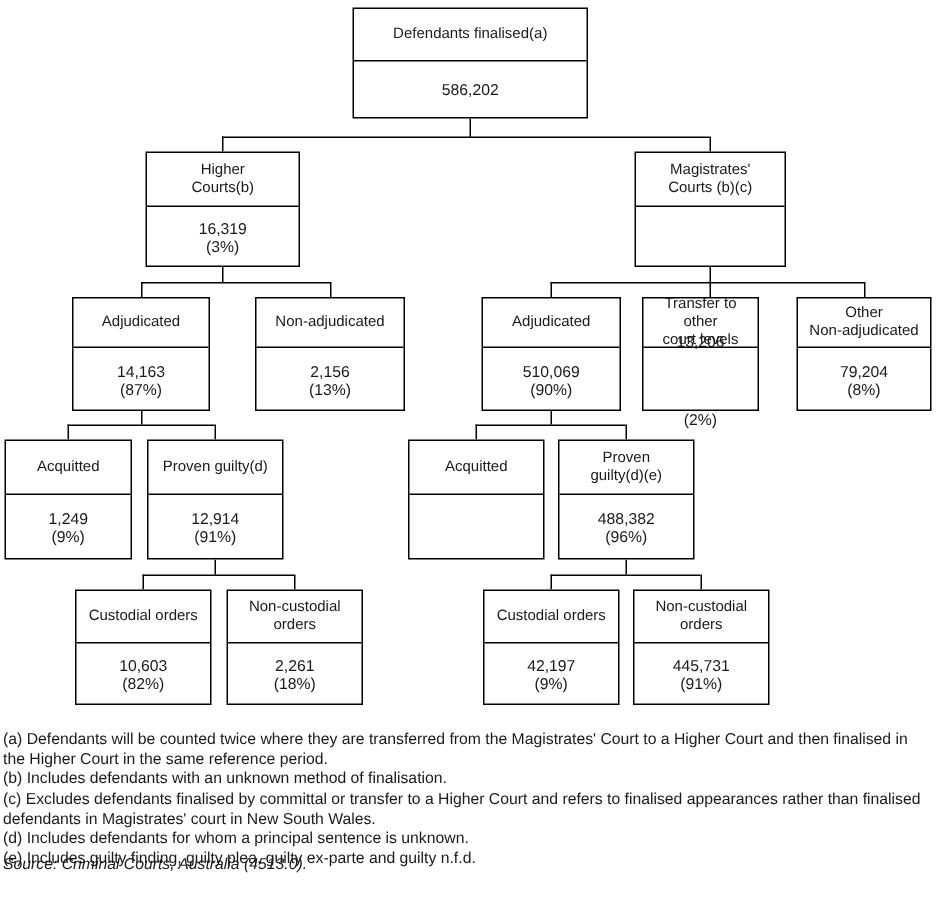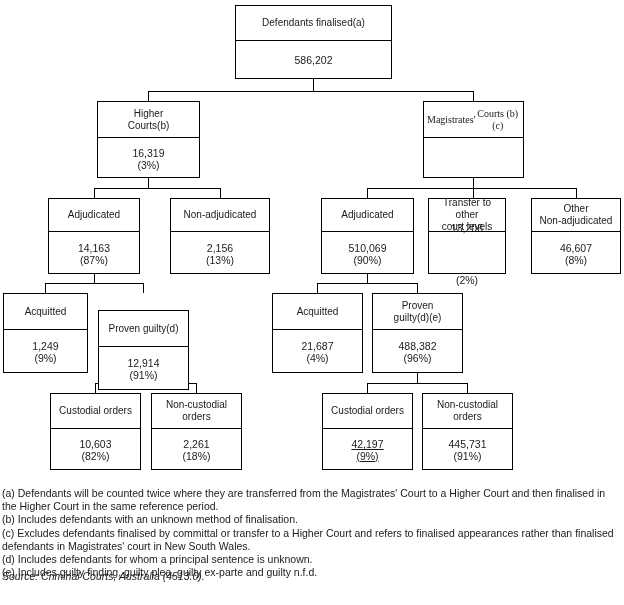--- a/index.html
+++ b/index.html
@@ -138,21 +138,21 @@
       <span>Higher</span>
       <span>Courts(b)</span>
     </div>
     <div class="value" style="height:41px;">
       <span class="num">16,319</span>
       <span class="pct">(3%)</span>
     </div>
   </div>
 
   <div class="node" style="left:423px; top:101px; width:101px; height:77px;">
-    <div class="title" style="height:36px; flex-direction:row;font-family:Liberation Serif, serif;">
+    <div class="title" style="height:36px; flex-direction:column;">
       <span>Magistrates'</span>
       <span>Courts (b)(c)</span>
     </div>
   </div>
 
   <div class="node" style="left:48px; top:198px; width:92px; height:76px;">
     <div class="title" style="height:33px;">Adjudicated</div>
     <div class="value" style="height:43px;">
       <span class="num">14,163</span>
       <span class="pct">(87%)</span>
@@ -185,47 +185,43 @@
       <span class="pct">(2%)</span>
     </div>
   </div>
 
   <div class="node" style="left:531px; top:198px; width:90px; height:76px;">
     <div class="title" style="height:33px; flex-direction:column;">
       <span>Other</span>
       <span>Non-adjudicated</span>
     </div>
     <div class="value" style="height:43px;">
-      <span class="num">46,607</span>
+      <span class="num">79,204</span>
       <span class="pct">(8%)</span>
     </div>
   </div>
 
   <div class="node" style="left:3px; top:293px; width:85px; height:80px;">
     <div class="title" style="height:36px;">Acquitted</div>
     <div class="value" style="height:44px;">
       <span class="num">1,249</span>
       <span class="pct">(9%)</span>
     </div>
   </div>
 
-  <div class="node" style="left:98px; top:310px; width:91px; height:80px;">
+  <div class="node" style="left:98px; top:293px; width:91px; height:80px;">
     <div class="title" style="height:36px;">Proven guilty(d)</div>
     <div class="value" style="height:44px;">
       <span class="num">12,914</span>
       <span class="pct">(91%)</span>
     </div>
   </div>
 
   <div class="node" style="left:272px; top:293px; width:91px; height:80px;">
     <div class="title" style="height:36px;">Acquitted</div>
-    <div class="value" style="height:44px;">
-      <span class="num">21,687</span>
-      <span class="pct">(4%)</span>
-    </div>
   </div>
 
   <div class="node" style="left:372px; top:293px; width:91px; height:80px;">
     <div class="title" style="height:36px; flex-direction:column;">
       <span>Proven</span>
       <span>guilty(d)(e)</span>
     </div>
     <div class="value" style="height:44px;">
       <span class="num">488,382</span>
       <span class="pct">(96%)</span>
@@ -246,21 +242,21 @@
       <span>orders</span>
     </div>
     <div class="value" style="height:42px;">
       <span class="num">2,261</span>
       <span class="pct">(18%)</span>
     </div>
   </div>
 
   <div class="node" style="left:322px; top:393px; width:91px; height:77px;">
     <div class="title" style="height:35px;">Custodial orders</div>
-    <div class="value" style="height:42px;text-decoration:underline;">
+    <div class="value" style="height:42px;">
       <span class="num">42,197</span>
       <span class="pct">(9%)</span>
     </div>
   </div>
 
   <div class="node" style="left:422px; top:393px; width:91px; height:77px;">
     <div class="title" style="height:35px; flex-direction:column;">
       <span>Non-custodial</span>
       <span>orders</span>
     </div>

